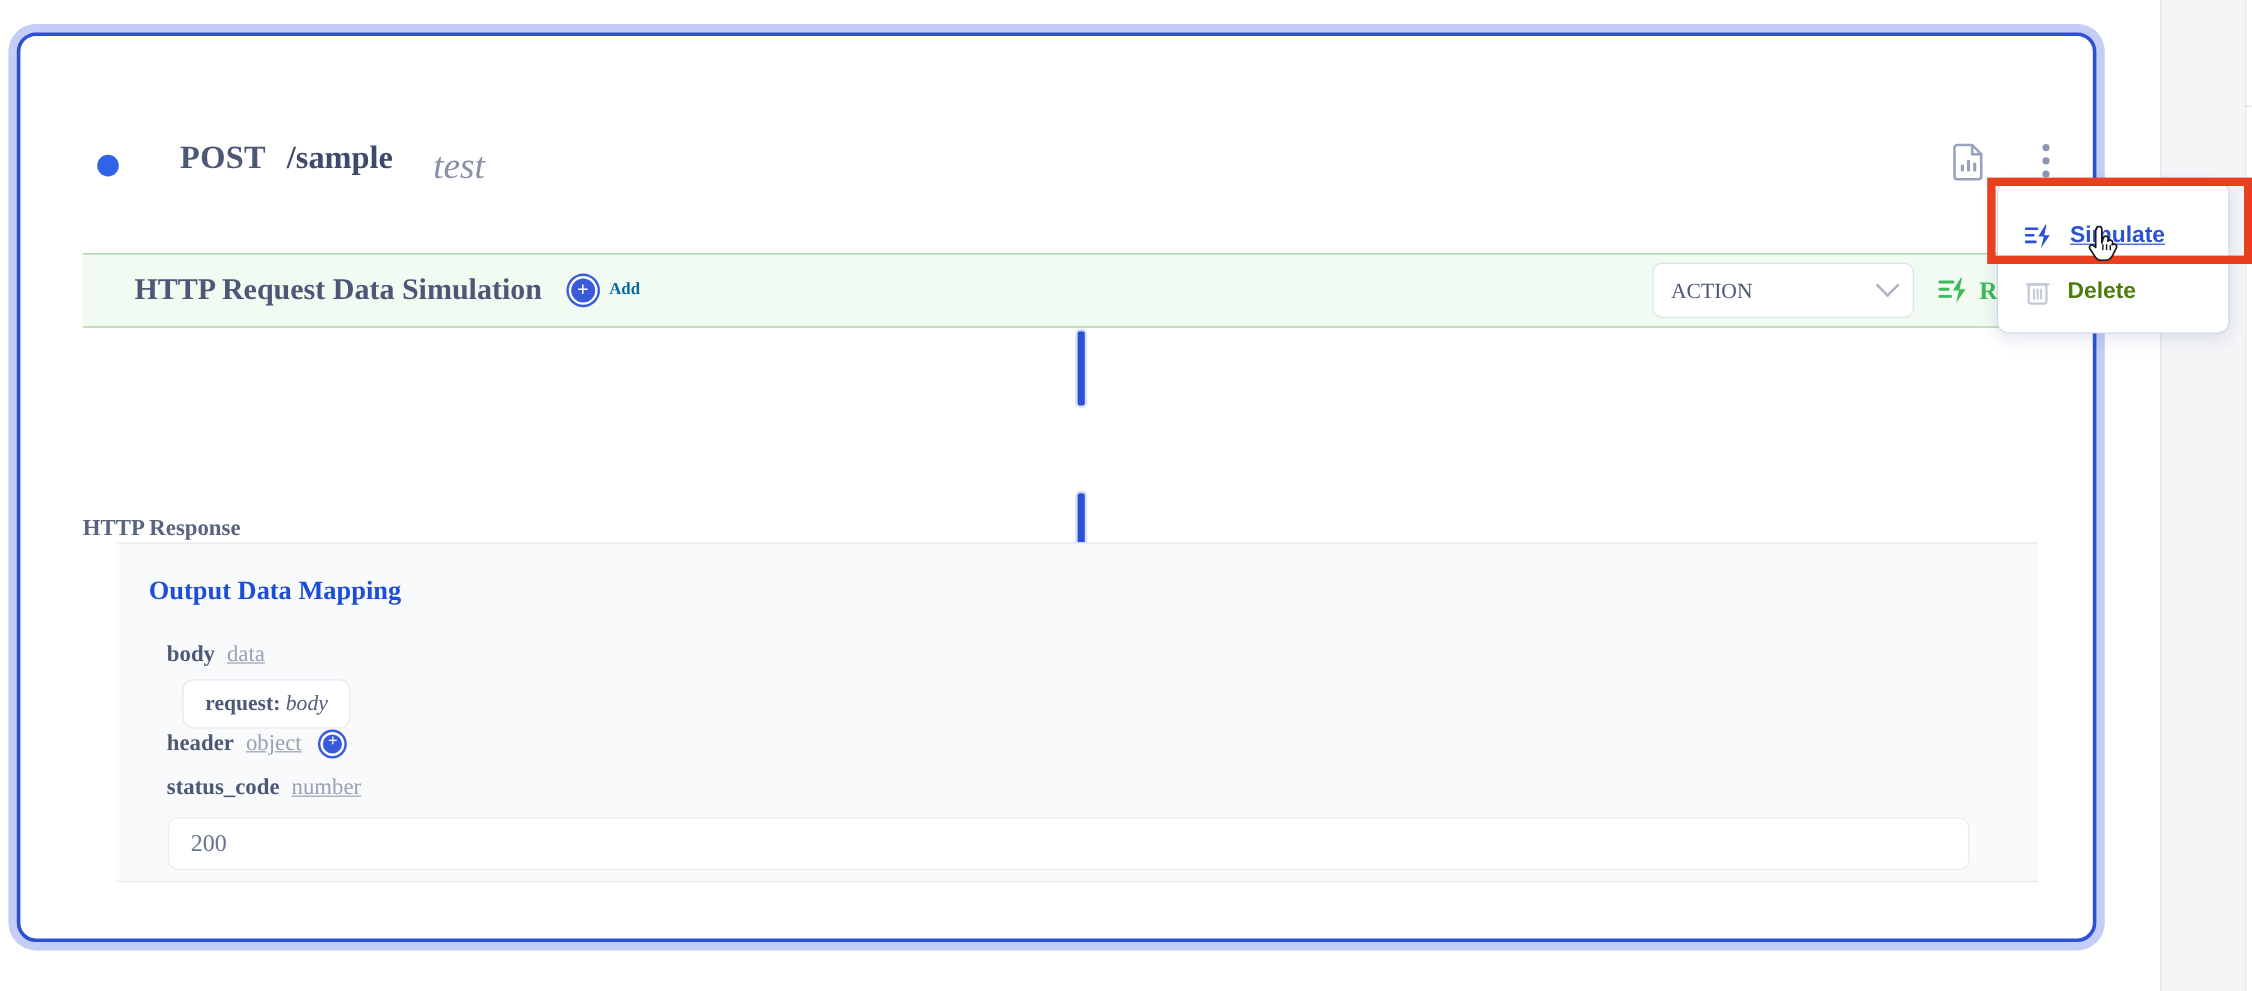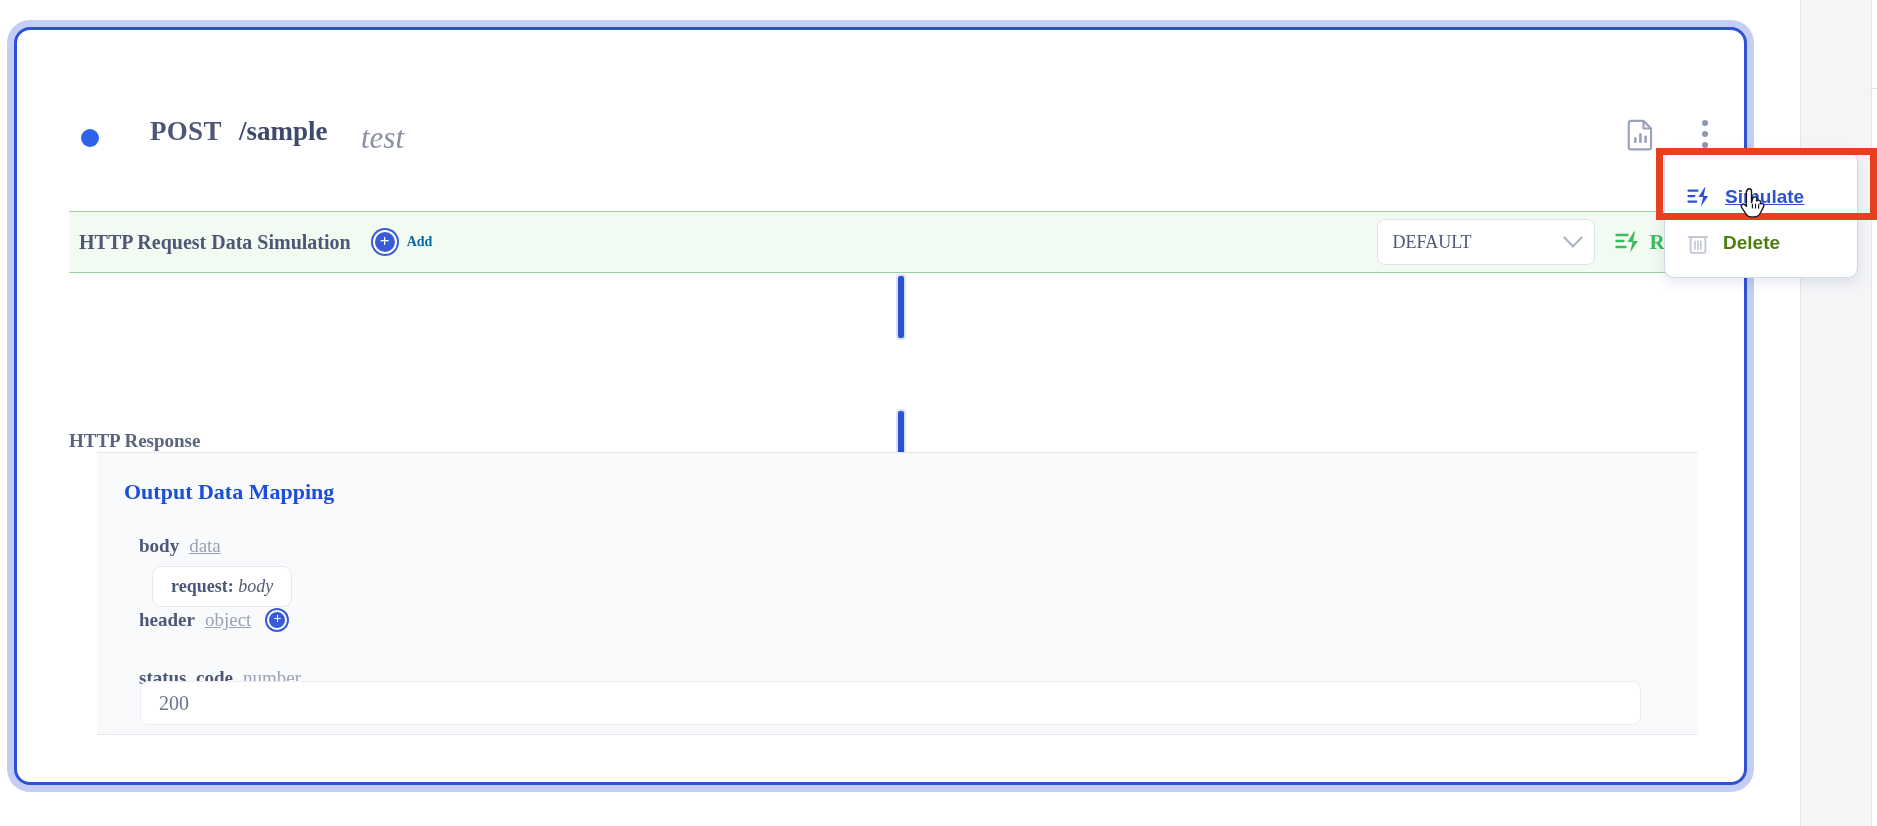--- a/index.html
+++ b/index.html
@@ -66,21 +66,21 @@
   
   .sim-bar {
     position: absolute; left: 52px; top: 181px;
     width: 1629px; height: 62px;
     background: #f2fbf1;
     border-top: 1px solid #9ccfa0;
     border-bottom: 1px solid #9ccfa0;
     display: flex; align-items: center;
   }
   .sim-title {
-    margin-left: 10px; font-size: 20px; font-weight: bold; color: #4d5876;
+    margin-left: 43px; font-size: 25px; font-weight: bold; color: #4d5876;
   }
   .plus-circle {
     width: 24px; height: 24px; border-radius: 50%;
     background: #3a5bd9; border: 2px solid #ffffff;
     box-shadow: 0 0 0 2px #3a5bd9;
     display: inline-flex; align-items: center; justify-content: center;
     color: #fff; font-size: 17px; line-height: 1; font-weight: bold;
     flex: 0 0 auto;
   }
   .plus-circle::before { content: "+"; position: relative; top: -1px; }
@@ -129,21 +129,21 @@
   }
   .mapping-title {
     position: absolute; left: 27px; top: 26px;
     font-size: 22px; font-weight: bold; color: #1d4ed8;
   }
   .field-row { position: absolute; display: flex; align-items: center; gap: 10px; }
   .field-key { font-size: 19px; font-weight: bold; color: #4d5876; }
   .field-type { font-size: 19px; color: #9aa1b4; text-decoration: underline; cursor: pointer; }
   .row-body { left: 42px; top: 82px; }
   .row-header { left: 42px; top: 156px; text-align: right; }
-  .row-status { left: 42px; top: 193px; margin-top: 21px; }
+  .row-status { left: 42px; top: 193px; }
   .chip {
     position: absolute; left: 55px; top: 113px;
     background: #ffffff; border: 1px solid #e6e8ee; border-radius: 9px;
     padding: 9px 18px; font-size: 18px; color: #4d5876;
   }
   .chip b { font-weight: bold; }
   .chip i { font-style: italic; color: #535d78; }
   .status-input {
     position: absolute; left: 43px; top: 228px;
     width: 1501px; height: 44px;
@@ -227,21 +227,21 @@
 
     <div class="sim-bar">
       <div class="sim-title">HTTP Request Data Simulation</div>
       <div class="sim-add-wrap">
         <span class="plus-circle"></span>
         <span class="sim-add-label">Add</span>
       </div>
 
       <div class="sim-right">
         <div class="sim-select">
-          <span class="sel-val">DEFAULT</span>
+          <span class="sel-val">ACTION</span>
           <span class="chev"></span>
         </div>
         <div class="run-btn">
           <svg width="26" height="24" viewBox="0 0 26 24" fill="none">
             <path d="M1.5 5h11M1.5 11h7M1.5 17h9" stroke="#3cbb5a" stroke-width="2.4" stroke-linecap="round"></path>
             <path d="M19 1.5 12.5 12h5L15 22.5 23 11h-5l2-9.5z" fill="#3cbb5a"></path>
           </svg>
           <span>Run</span>
         </div>
       </div>

